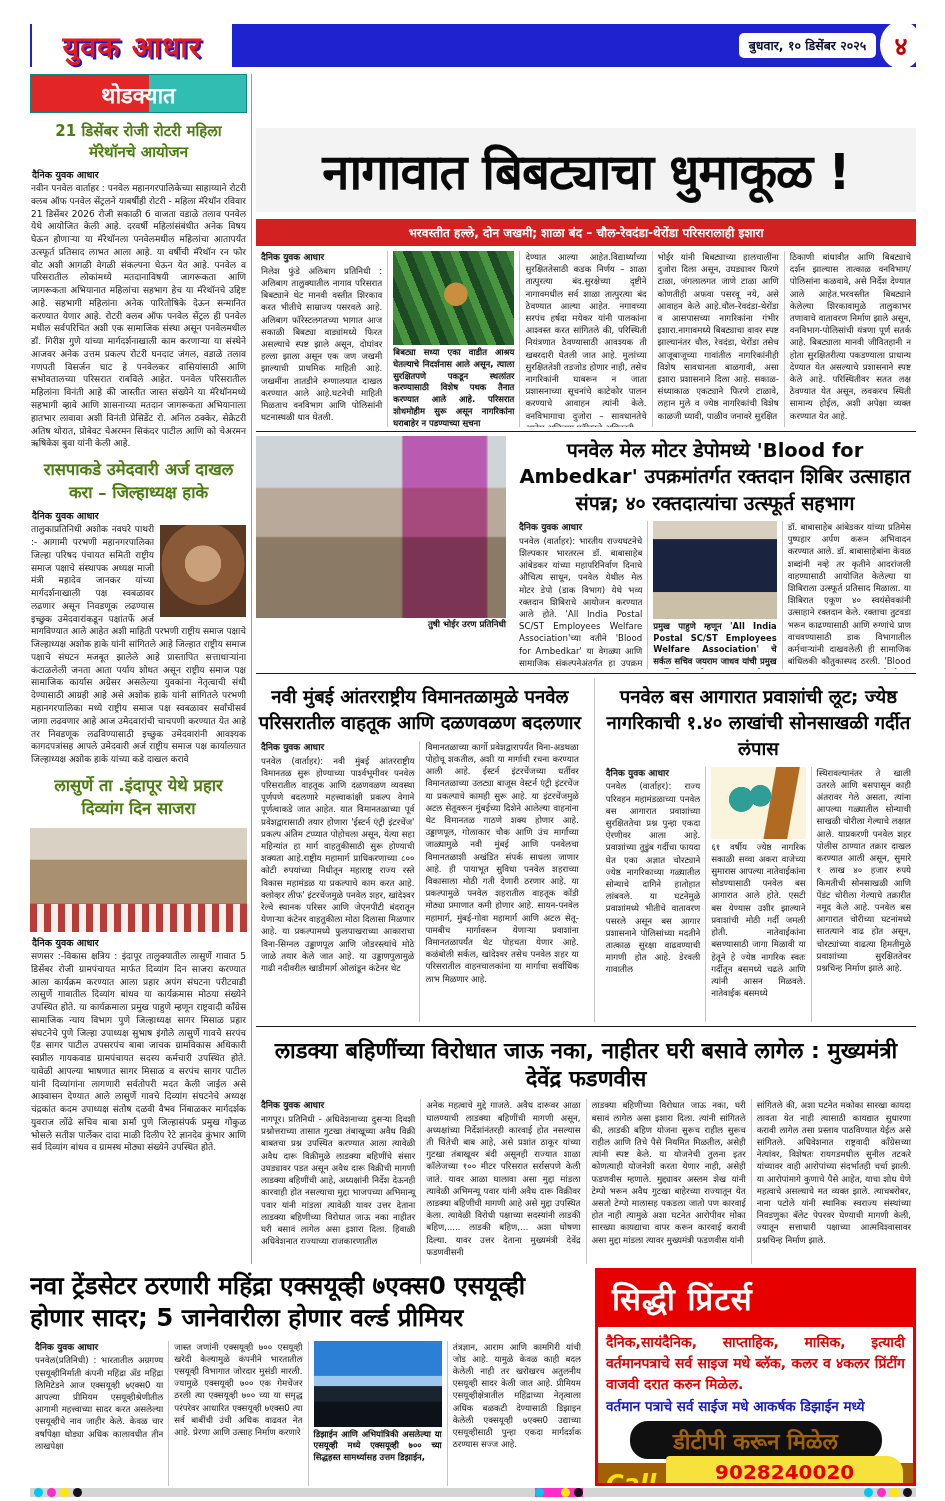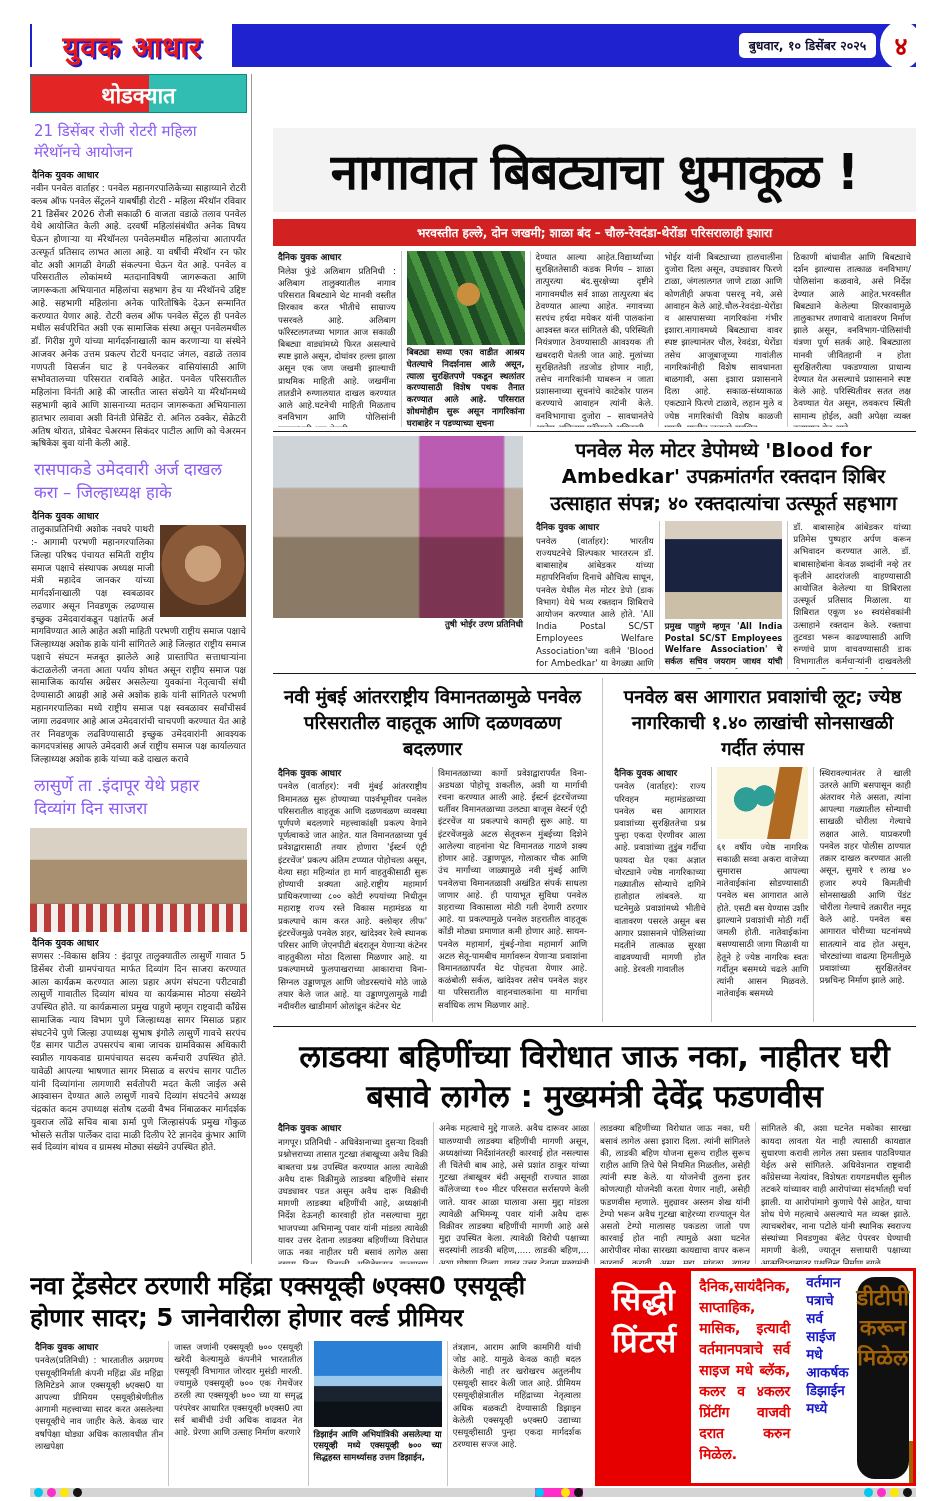--- a/index.html
+++ b/index.html
@@ -7,27 +7,27 @@
   .page { width:945px; height:1501px; background:#fff; margin:0 auto; position:relative; color:#141414; overflow:hidden; }
 
   
   .masthead { position:absolute; left:30px; top:24px; width:886px; height:43px; background:#1e22cf; }
   .logo-box { position:absolute; left:2px; top:-3px; width:200px; height:49px; background:#fff; display:flex; align-items:center; justify-content:center; }
   .logo { color:#e51a1a; font-weight:800; font-size:29px; letter-spacing:1px; text-shadow:2px 2px 0 #1a1acf; }
   .date-box { position:absolute; right:40px; top:9px; width:137px; height:25px; background:#fff; border-radius:5px; display:flex; align-items:center; justify-content:center; font-size:12.5px; font-weight:700; color:#101030; }
   .page-circle { position:absolute; right:-6px; top:-3px; width:42px; height:48px; background:#fff; border-radius:50%; display:flex; align-items:center; justify-content:center; color:#c40000; font-weight:800; font-size:25px; }
 
   
-  .content-row { position:absolute; left:30px; top:74px; width:886px; height:1190px; display:flex; gap:21px; overflow:hidden; }
+  .content-row { position:absolute; left:30px; top:74px; width:886px; height:1190px; display:flex; gap:4px; overflow:hidden; }
   .sidebar { width:222px; flex:none; border-right:1px solid #9a9a9a; padding-right:4px; overflow:hidden; }
   .main { flex:1; display:flex; flex-direction:column; overflow:hidden; }
 
   
   .shorts-header { height:39px; background:linear-gradient(to right,#e42525 0 55%, #32bdb2 55%); border:1px solid #0b8a80; display:flex; align-items:center; justify-content:center; color:#fff; font-size:22px; font-weight:800; }
-  .sb-title { font-weight:400; font-size:15px; line-height:1.4; padding:8px 4px 4px; color:#8b5cf6; }
+  .sb-title { font-weight:700; text-align:center; font-size:15px; line-height:1.4; padding:8px 4px 4px; color:#4d7c0f; }
   .sb-title.big { font-size:16.5px; }
   .sb-byline { font-weight:700; font-size:9.5px; padding:1px 2px; }
   .sb-body { font-size:9px; line-height:1.42; text-align:justify; overflow:hidden; padding:0 1px; }
   .sb-body.h1 { max-height:298px; }
   .sb-body.h2 { max-height:258px; }
   .sb-body.h3 { max-height:228px; }
   .portrait-photo { float:right; width:86px; height:92px; margin:2px 0 3px 6px;
      background: radial-gradient(circle at 50% 42%, #caa07a 0 26%, #8a5a38 27% 60%, #5a3822 61%),
                  linear-gradient(#7a8a5a, #4a5a35); }
   .group-photo { width:100%; height:104px; margin:4px 0 3px;
@@ -74,32 +74,32 @@
   .story-headline { font-size:18.5px; font-weight:800; text-align:center; line-height:1.4; padding:6px 2px 5px; color:#0a0a0a; }
   .story-cols { display:flex; flex:1; overflow:hidden; }
   .cartoon { width:100%; height:72px; margin-bottom:2px;
      background: radial-gradient(circle at 32% 45%, #2e9e96 0 16%, rgba(0,0,0,0) 17%),
                  radial-gradient(circle at 52% 40%, #2e9e96 0 16%, rgba(0,0,0,0) 17%),
                  linear-gradient(100deg, rgba(0,0,0,0) 0 60%, #b06a22 61% 82%, rgba(0,0,0,0) 83%),
                  #faf4dd; }
 
   
   .cm { flex:none; height:252px; display:flex; flex-direction:column; overflow:hidden; }
-  .cm-headline { font-size:31px; font-weight:800; text-align:center; line-height:1.28; padding:6px 4px 6px; color:#070707; }
+  .cm-headline { font-size:22px; font-weight:800; text-align:center; line-height:1.28; padding:6px 4px 6px; color:#070707; }
   .cm-cols { display:flex; flex:1; overflow:hidden; }
 
   
   .bottom-row { position:absolute; left:30px; top:1268px; width:886px; height:218px; display:flex; gap:9px; }
   .mah { width:556px; flex:none; display:flex; flex-direction:column; overflow:hidden; }
   .mah-headline { font-size:24.5px; font-weight:800; line-height:1.32; padding:2px 0 6px; color:#070707; }
   .mah-cols { display:flex; flex:1; overflow:hidden; }
   .car-photo { width:100%; height:86px;
      background: linear-gradient(#2b7fd4 0 40%, #9cc8ee 41% 52%, #1a2330 53% 70%, #0d1218 71%); }
 
-  .ad { flex:1; border:3px solid #e60000; display:flex; flex-direction:row; overflow:hidden; background:#fff; }
+  .ad { flex:1; border:3px solid #e60000; display:flex; flex-direction:column; overflow:hidden; background:#fff; }
   .ad-header { background:#e60000; color:#fff; font-size:31px; font-weight:800; padding:6px 14px 8px; letter-spacing:1px; }
   .ad-body { padding:5px 8px 0; color:#e60000; font-weight:700; font-size:14px; line-height:1.5; text-align:justify; }
   .ad-line2 { padding:2px 8px 0; color:#1717c9; font-weight:700; font-size:13.5px; }
   .ad-pill { background:#101010; color:#a16207; border-radius:18px; text-align:center; font-size:22px; font-weight:700; width:252px; margin:6px auto 4px; padding:4px 0; }
   .ad-call-row { margin-top:auto; background:#a16207; display:flex; align-items:center; height:42px; padding:0 10px 0 8px; gap:10px; }
   .call-label { color:#ffe000; font-weight:800; font-size:24px; font-style:italic; }
   .phones { background:#f7e13d; color:#e60000; font-weight:800; font-size:20px; flex:1; text-align:center; border-radius:4px 16px 4px 16px; padding:4px 0; }
 
   
   .press { position:absolute; left:30px; top:1488px; width:886px; height:9px; background:#d4d4d4; }

